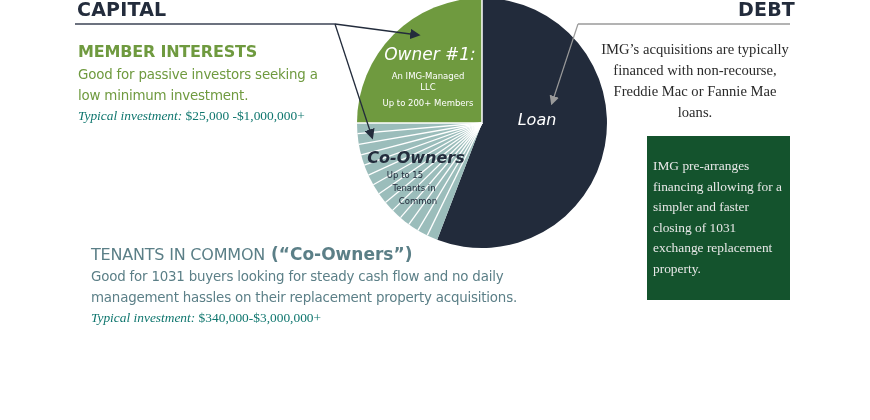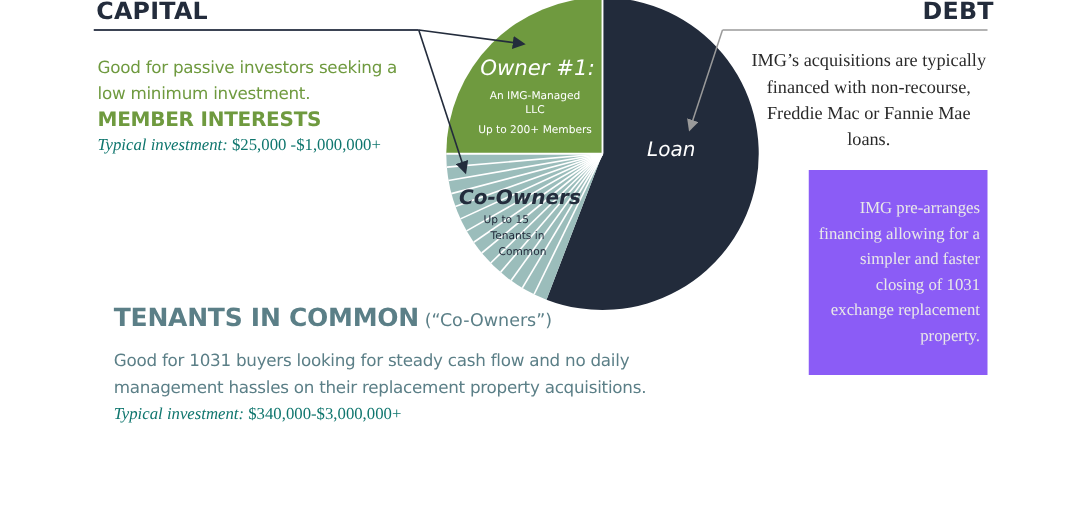--- a/index.html
+++ b/index.html
@@ -12,24 +12,24 @@
   .teal { color: #5b7f87; }
   #capital-title { left: 77px; top: -2px; }
   #debt-title { left: 738px; top: -2px; }
   #member-block { left: 78px; top: 42px; width: 280px; }
   #member-title { font-size: 16px; font-weight: bold; line-height: 20px; letter-spacing: -0.2px; }
   .sans-body { font-size: 13.4px; line-height: 21px; letter-spacing: -0.2px; }
   .serif-body { font-size: 14.6px; line-height: 21px; color: #2a2a2a; }
   .serif-small { font-size: 13.4px; line-height: 20px; color: #0f766e; }
   .ital { font-style: italic; }
   #tic-block { left: 91px; top: 244px; width: 560px; }
-  #tic-title { font-size: 20px; font-weight: bold; line-height: 20px; letter-spacing: -0.2px; }
-  #tic-paren { font-weight: normal; font-size: 14px; }
+  #tic-title { font-size: 16px; font-weight: normal; line-height: 20px; letter-spacing: -0.2px; }
+  #tic-paren { font-weight: bold; font-size: 17px; }
   #debt-desc { left: 600px; top: 39px; width: 190px; text-align: center; font-size: 14.6px; line-height: 21px; color: #2a2a2a; }
-  #debt-box { left: 647px; top: 136px; width: 143px; height: 164px; background: #8b5cf6; color: #e8e8e8; text-align: right; }
+  #debt-box { left: 647px; top: 136px; width: 143px; height: 164px; background: #14532d; color: #e8e8e8; text-align: left; }
   #debt-box-text { padding: 20px 6px 0 6px; font-size: 13.4px; line-height: 20.5px; }
   svg text { font-family: "DejaVu Sans", sans-serif; }
 </style>
 </head>
 <body>
 
 <svg class="abs" style="left:0;top:0" width="870" height="420">
   <defs>
     <marker id="arrDark" markerWidth="8" markerHeight="8" refX="6" refY="4" orient="auto">
       <path d="M0,0 L8,4 L0,8 z" fill="#232c3c"></path>
@@ -82,32 +82,32 @@
   <line x1="335" y1="24" x2="372" y2="137" stroke="#232c3c" stroke-width="1.3" marker-end="url(#arrDark)"></line>
 
   <line x1="578" y1="24" x2="790" y2="24" stroke="#9a9a9a" stroke-width="1.3"></line>
   <line x1="578" y1="24" x2="552" y2="103" stroke="#9a9a9a" stroke-width="1.2" marker-end="url(#arrGray)"></line>
 </svg>
 
 <div id="capital-title" class="abs hdr">CAPITAL</div>
 <div id="debt-title" class="abs hdr">DEBT</div>
 
 <div id="member-block" class="abs">
+  <div id="member-title" class="sans green">MEMBER INTERESTS</div>
   <div class="sans sans-body green" style="width:245px;margin-top:2px;">Good for passive investors seeking a low minimum investment.</div>
-  <div id="member-title" class="sans green">MEMBER INTERESTS</div>
   <div class="serif serif-small">
     <span class="ital">Typical investment:</span><span> $25,000 -$1,000,000+</span>
   </div>
 </div>
 
 <div id="tic-block" class="abs">
   <div class="sans">
     <span id="tic-title" class="teal">TENANTS IN COMMON</span><span id="tic-paren" class="teal"> (“Co-Owners”)</span>
   </div>
-  <div class="sans sans-body teal" style="width:500px;margin-top:14px;">Good for 1031 buyers looking for steady cash flow and no daily management hassles on their replacement property acquisitions.</div>
+  <div class="sans sans-body teal" style="width:500px;margin-top:1px;">Good for 1031 buyers looking for steady cash flow and no daily management hassles on their replacement property acquisitions.</div>
   <div class="serif serif-small">
     <span class="ital">Typical investment:</span><span> $340,000-$3,000,000+</span>
   </div>
 </div>
 
 <div id="debt-desc" class="abs serif">IMG’s acquisitions are typically financed with non-recourse, Freddie Mac or Fannie Mae loans.</div>
 
 <div id="debt-box" class="abs serif">
   <div id="debt-box-text">IMG pre-arranges financing allowing for a simpler and faster closing of 1031 exchange replacement property.</div>
 </div>

